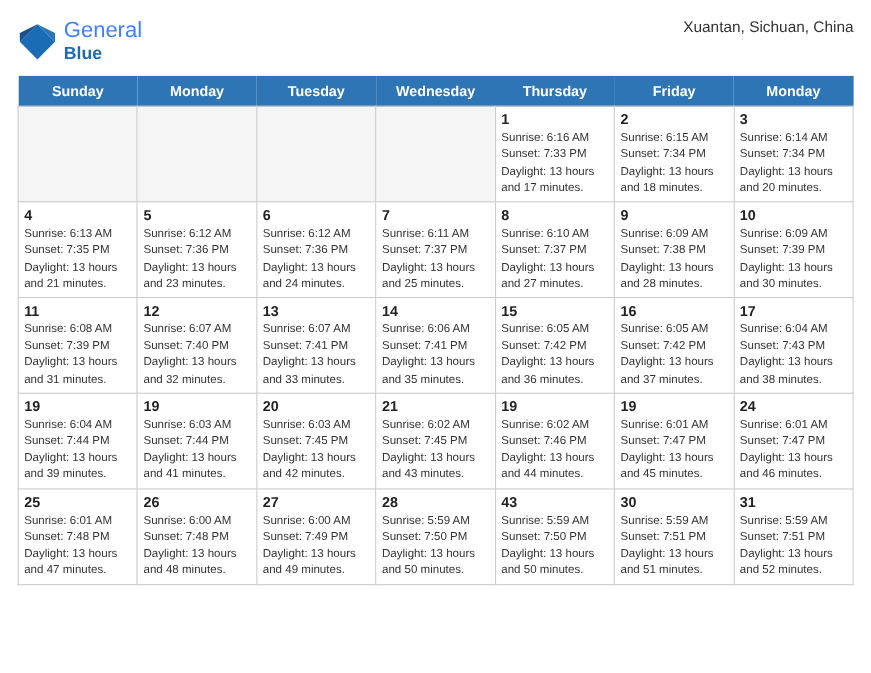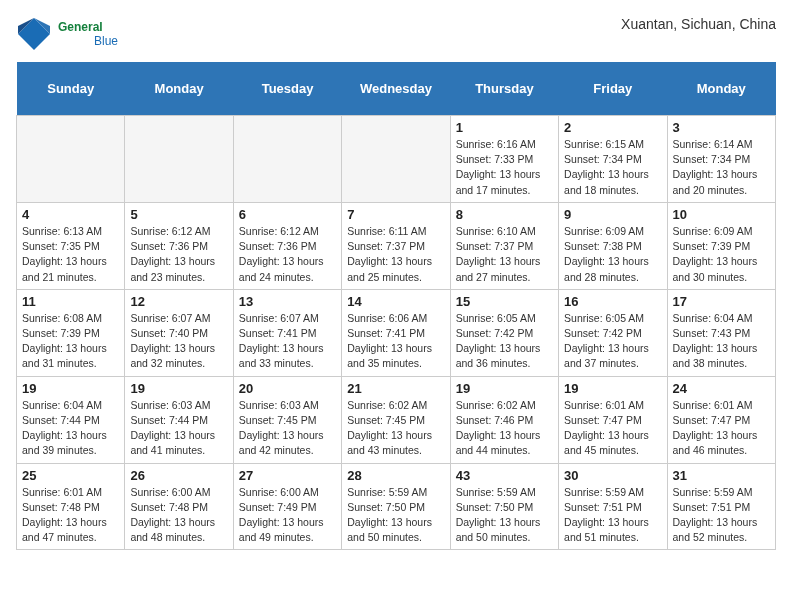--- a/index.html
+++ b/index.html
@@ -46,21 +46,21 @@
       color: #333;
     }
     table {
       width: 100%;
       border-collapse: collapse;
     }
     th {
       background-color: #2e75b6;
       color: white;
       text-align: center;
-      padding: 19px 4px;
+      padding: 6px 4px;
       font-size: 13px;
       font-weight: bold;
     }
     td {
       border: 1px solid #ccc;
       vertical-align: top;
       padding: 4px 5px;
       width: calc(100% / 7);
       min-height: 80px;
       font-size: 11px;
@@ -89,22 +89,22 @@
 
 <div class="container">
   <div class="header">
     <div class="logo">
       <svg class="logo-icon" viewBox="0 0 36 36" xmlns="http://www.w3.org/2000/svg">
         <polygon points="18,2 34,18 18,34 2,18" fill="#1a6cb5"></polygon>
         <polygon points="18,2 34,10 34,18" fill="#2e75b6"></polygon>
         <polygon points="18,2 2,10 2,18" fill="#1a4f8a"></polygon>
       </svg>
       <div class="logo-text">
-        <span style="font-size:12px;font-weight:bold;color:#15803d;line-height:1.2;">General</span>
-        <span style="font-size:12px;font-weight:normal;color:#1a6cb5;line-height:1.2;margin-left:36px;">Blue</span>
+        <span style="font-size:20px;font-weight:normal;color:#3b82f6;line-height:1.2;">General</span>
+        <span style="font-size:16px;font-weight:bold;color:#1a6cb5;line-height:1.2;">Blue</span>
       </div>
     </div>
     <div class="title-section">
       <div class="location">Xuantan, Sichuan, China</div>
     </div>
   </div>
 
   <table>
     <thead>
       <tr>

